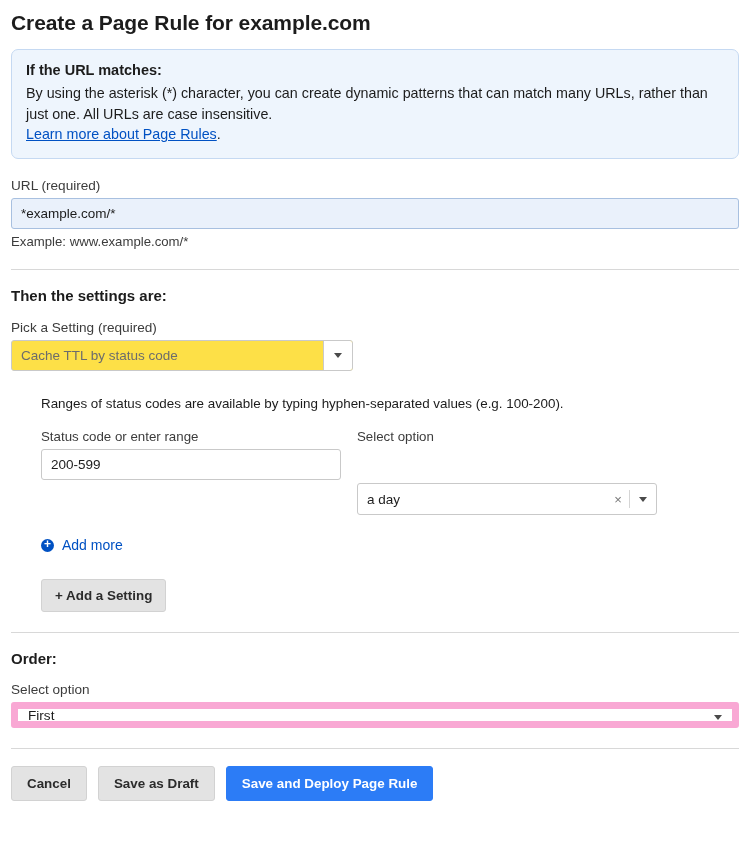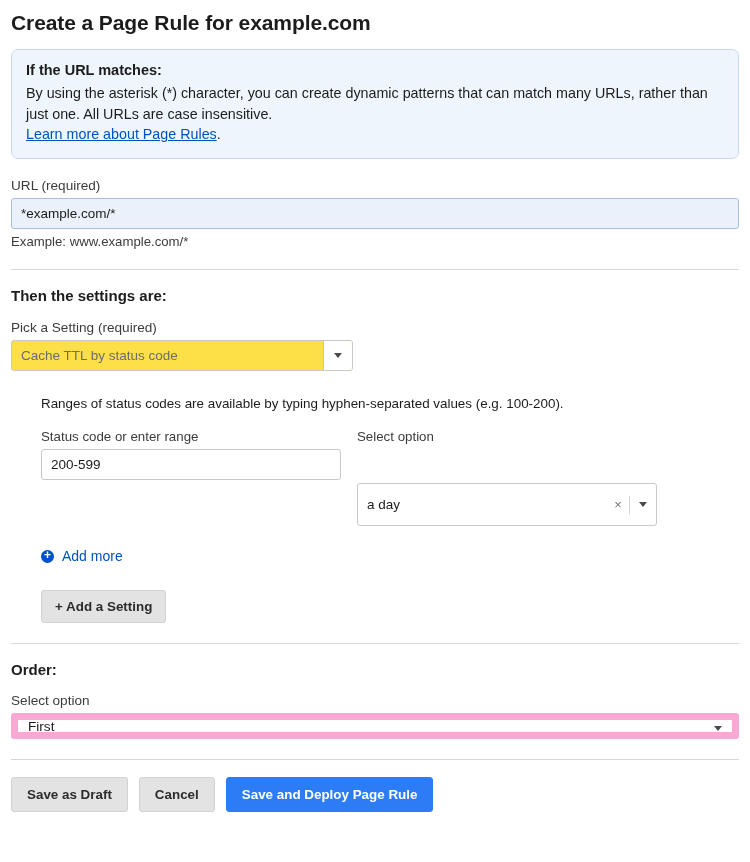--- a/index.html
+++ b/index.html
@@ -143,21 +143,21 @@
     border-radius: 3px;
     font-size: 13.5px;
     padding: 0 9px;
     color: #1c1c1c;
     font-family: "Liberation Sans", sans-serif;
     outline: none;
     background: #fff;
   }
   .combo {
     width: 300px;
-    height: 43px;
+    height: 32px;
     border: 1px solid #c9c9c9;
     border-radius: 3px;
     background: #fff;
     display: flex;
     align-items: center;
     padding: 0 0 0 9px;
     margin-top: 39px;
   }
   .combo-value {
     flex: 1;
@@ -342,18 +342,18 @@
   <div class="order-title">Order:</div>
   <label class="field-label">Select option</label>
   <div class="wide-select">
     <span class="wide-select-value">First</span>
     <span><span class="caret-down" style="display:inline-block"></span></span>
   </div>
 
   <hr class="divider">
 
   <div class="footer">
+    <button class="btn btn-cancel">Cancel</button>
     <button class="btn btn-draft">Save as Draft</button>
-    <button class="btn btn-cancel">Cancel</button>
     <button class="btn btn-primary">Save and Deploy Page Rule</button>
   </div>
 
 </div>
 
 </body></html>

